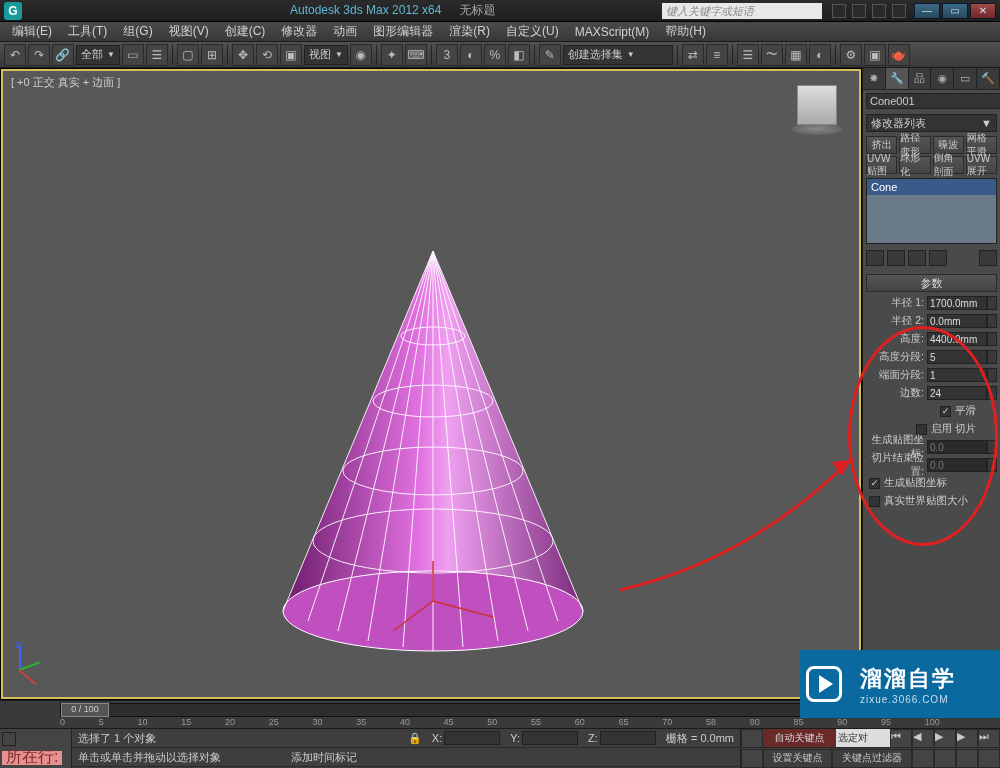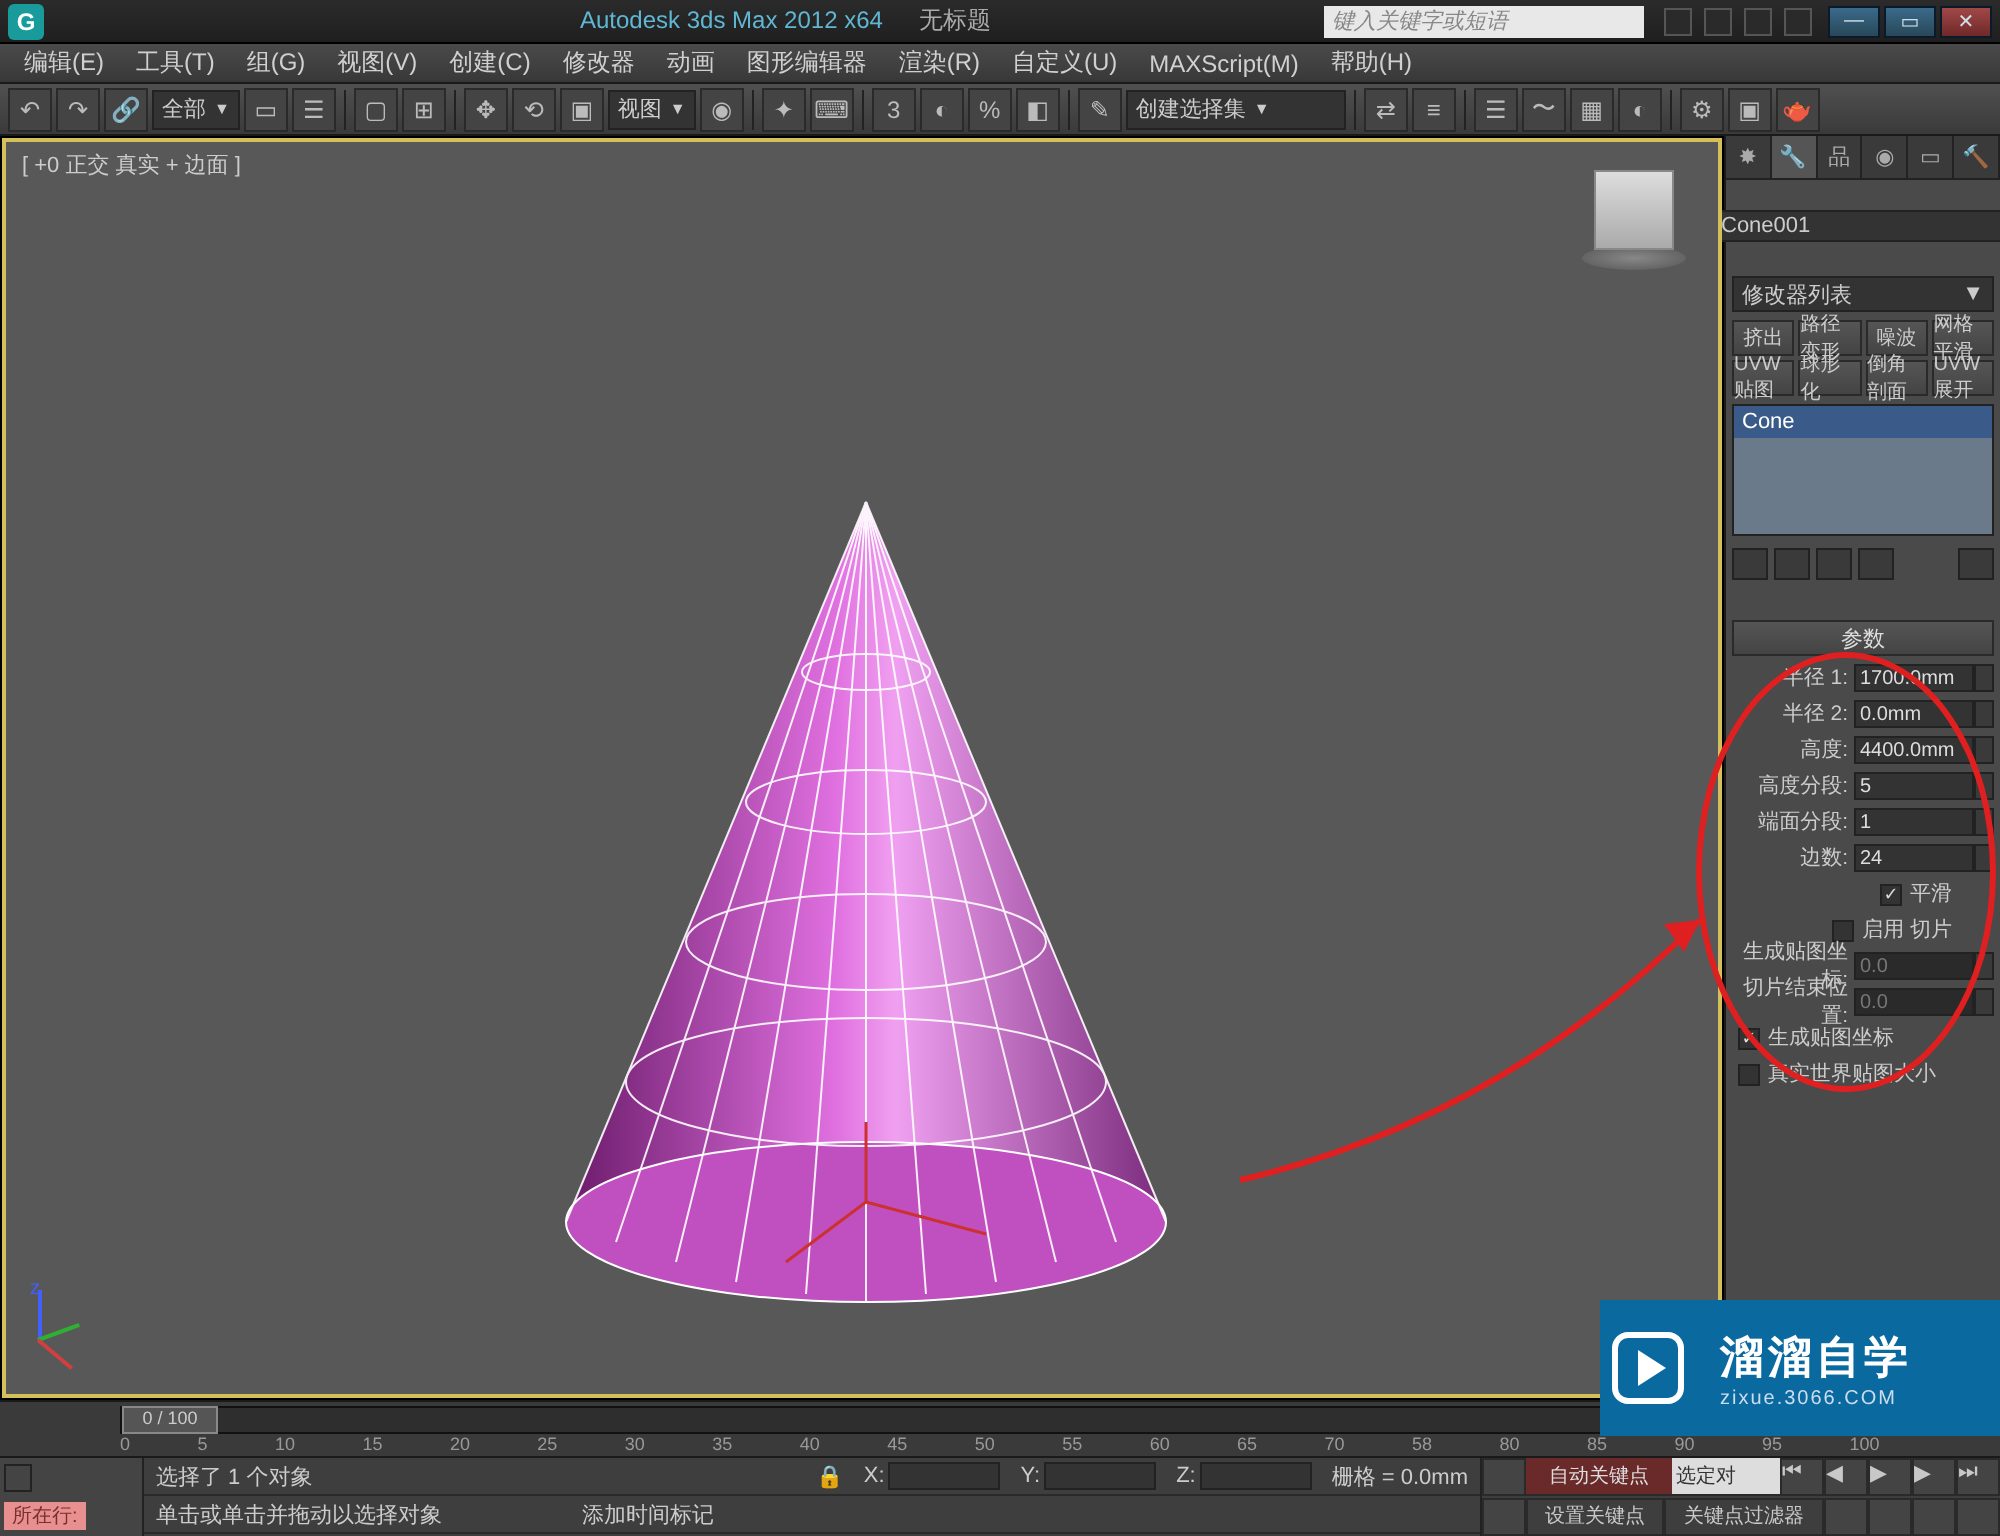--- a/index.html
+++ b/index.html
@@ -38,46 +38,46 @@
 .axis-gizmo .zl{position:absolute;left:0;top:-6px;color:#4060ff;font-size:10px;}
 .axis-gizmo .y{position:absolute;left:4px;top:24px;width:22px;height:2px;background:#30b030;transform:rotate(-20deg);transform-origin:left;}
 .axis-gizmo .x{position:absolute;left:4px;top:24px;width:22px;height:2px;background:#d04040;transform:rotate(40deg);transform-origin:left;}
 
 .cone-svg{position:absolute;top:170px;left:260px;}
 
 .cmd-panel{width:138px;background:#4a4a4a;border-left:1px solid #1a1a1a;display:flex;flex-direction:column;}
 .cmd-tabs{height:22px;display:flex;background:#3a3a3a;border-bottom:1px solid #222;}
 .cmd-tab{flex:1;display:flex;align-items:center;justify-content:center;border-right:1px solid #222;font-size:11px;color:#aaa;}
 .cmd-tab.active{background:#555;}
-.name-field{margin:15px;display:flex;justify-content:center;}
+.name-field{margin:3px;display:flex;}
 .name-field input{flex:1;height:16px;background:#333;border:1px solid #222;color:#ccc;padding:0 3px;font-size:11px;}
 .modlist-drop{margin:2px 3px;height:18px;background:#333;border:1px solid #222;display:flex;align-items:center;justify-content:space-between;padding:0 4px;color:#ccc;}
 .mod-btns{display:grid;grid-template-columns:1fr 1fr 1fr 1fr;gap:2px;padding:2px 3px;}
 .mod-btn{height:18px;background:linear-gradient(#555,#444);border:1px solid #2a2a2a;display:flex;align-items:center;justify-content:center;color:#ccc;font-size:10px;}
 .stack{margin:2px 3px;height:66px;background:#6a7a8a;border:1px solid #222;}
 .stack .sel{background:#3a5a8a;color:#fff;padding:2px 4px;font-size:11px;}
 .stack-tools{height:20px;margin:2px 3px;display:flex;gap:3px;align-items:center;}
 .stack-tools .st{width:18px;height:16px;background:#3a3a3a;border:1px solid #222;}
-.rollout-hdr{height:18px;background:linear-gradient(#555,#444);border:1px solid #2a2a2a;margin:16px 3px 2px;display:flex;align-items:center;justify-content:center;color:#ddd;font-size:11px;}
+.rollout-hdr{height:18px;background:linear-gradient(#555,#444);border:1px solid #2a2a2a;margin:4px 3px 2px;display:flex;align-items:center;justify-content:center;color:#ddd;font-size:11px;}
 .param-row{display:flex;align-items:center;margin:1px 3px;height:16px;}
 .param-row .pl{flex:1;text-align:right;color:#ccc;font-size:10.5px;padding-right:3px;}
 .param-row .pv{width:60px;height:14px;background:#333;border:1px solid #222;color:#ddd;font-size:10px;padding:0 2px;line-height:14px;}
 .param-row .spin{width:10px;height:14px;background:#3a3a3a;border:1px solid #222;}
 .chk-row{display:flex;align-items:center;margin:2px 6px;gap:4px;font-size:10.5px;color:#ccc;}
 .chk{width:11px;height:11px;background:#333;border:1px solid #222;display:flex;align-items:center;justify-content:center;font-size:9px;color:#ddd;}
 
 .timebar{position:absolute;left:0;right:0;bottom:40px;height:28px;background:#3a3a3a;border-top:1px solid #1a1a1a;}
 .slider-track{height:14px;background:#2e2e2e;margin:2px 60px 0 60px;border:1px solid #111;position:relative;}
 .slider-thumb{position:absolute;left:0;top:-1px;width:48px;height:14px;background:#555;border:1px solid #888;text-align:center;font-size:9px;color:#ccc;}
 .ruler{height:12px;margin:0 60px;display:flex;justify-content:space-between;font-size:9px;color:#999;}
 
 .statusbar{position:absolute;left:0;right:0;bottom:0;height:40px;background:#3e3e3e;border-top:1px solid #1a1a1a;display:flex;}
 .sb-left{width:72px;background:#444;border-right:1px solid #222;}
 .sb-left .row{height:19px;display:flex;align-items:center;}
-.sb-left .pink{background:#e89090;color:#7a3030;padding:0 4px;height:14px;margin:2px;font-size:10px;display:flex;align-items:center;}
+.sb-left .pink{background:#e89090;color:#7a3030;padding:0 4px;height:14px;margin:2px;font-size:16px;display:flex;align-items:center;}
 .sb-mid{flex:1;display:flex;flex-direction:column;}
 .sb-line{height:19px;display:flex;align-items:center;padding:0 6px;gap:10px;font-size:11px;color:#ccc;border-bottom:1px solid #2a2a2a;}
 .coord{display:flex;align-items:center;gap:2px;}
 .coord .cv{width:56px;height:14px;background:#333;border:1px solid #222;}
 .sb-right{width:260px;display:flex;flex-wrap:wrap;border-left:1px solid #222;}
 .sb-rbtn{width:22px;height:19px;background:#444;border:1px solid #2a2a2a;}
 
 .red-circle{position:absolute;top:326px;right:2px;width:150px;height:220px;border:3px solid #e02020;border-radius:50%;pointer-events:none;}
 .red-arrow{position:absolute;top:440px;right:130px;pointer-events:none;}
 

